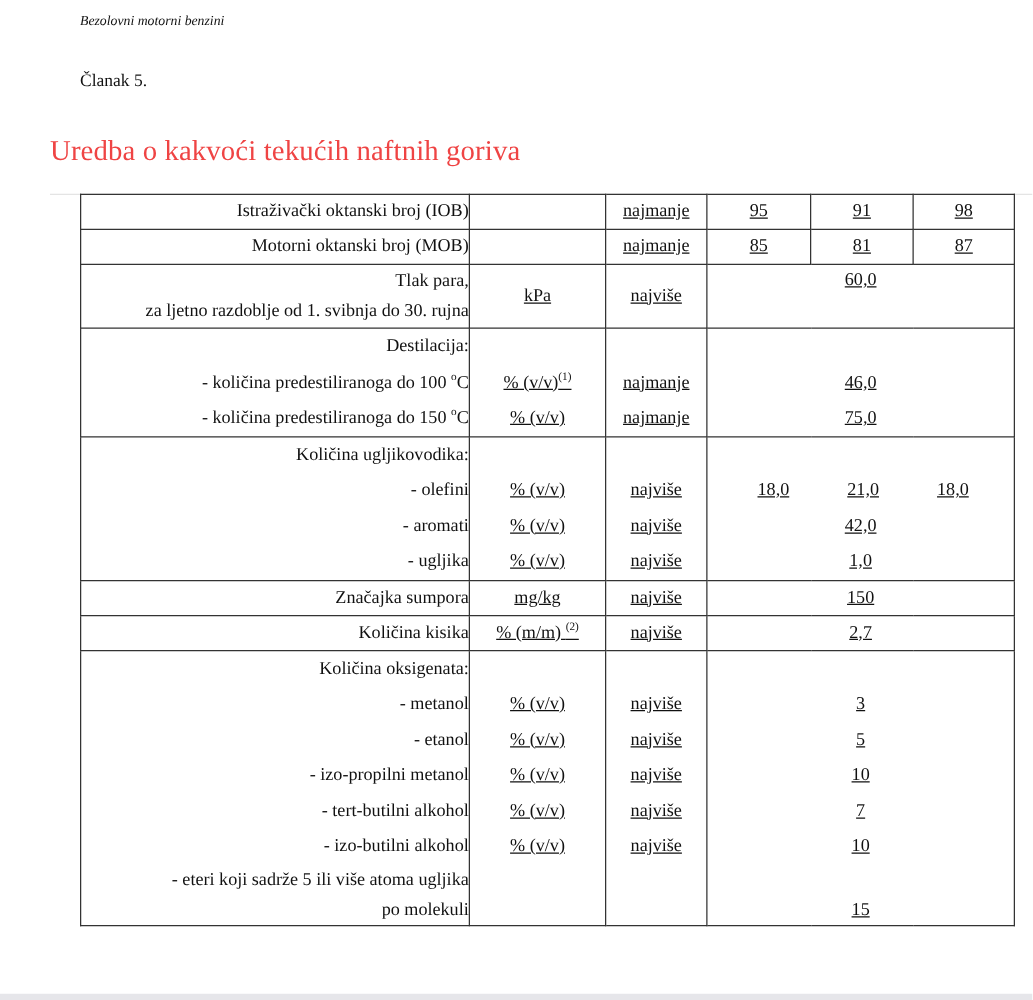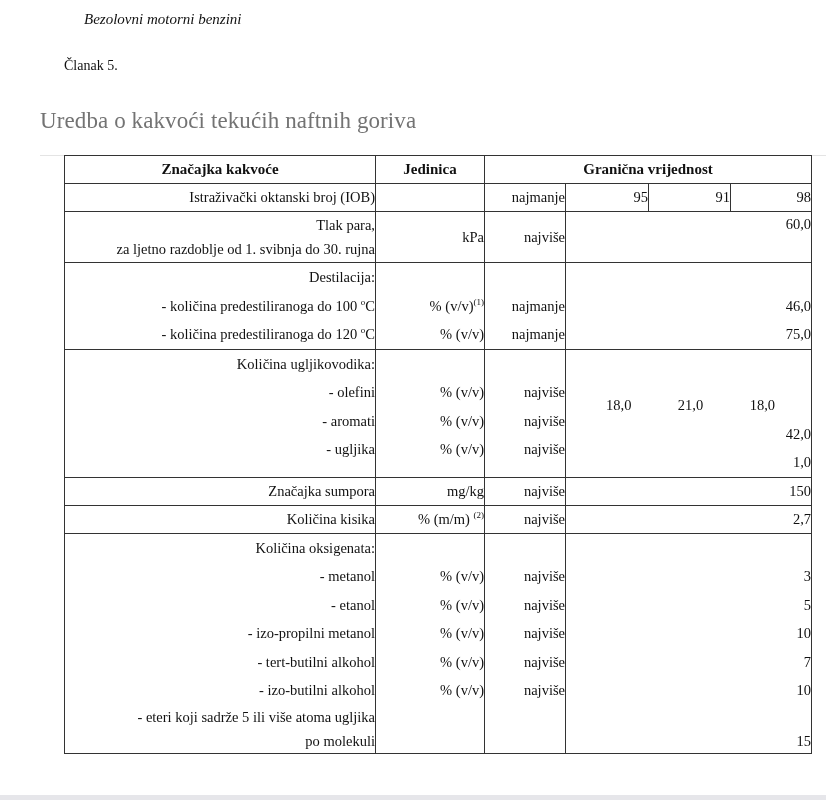--- a/index.html
+++ b/index.html
@@ -2,49 +2,49 @@
 <html><head>
 <meta charset="utf-8">
 <style>
   html, body { margin: 0; padding: 0; }
   body {
     width: 826px; height: 800px; overflow: hidden; position: relative;
     background: #ffffff;
     font-family: "Liberation Serif", "DejaVu Serif", serif;
     color: #111;
   }
-  .subtitle { position: absolute; left: 64px; top: 11px; font-size: 15px; font-style: italic; margin-left: 20px; }
+  .subtitle { position: absolute; left: 64px; top: 11px; font-size: 11px; font-style: italic; }
   .article { position: absolute; left: 64px; top: 58px; font-size: 14px; }
   .doc-title {
-    position: absolute; left: 40px; top: 108px; font-size: 23px; color: #737373;
+    position: absolute; left: 40px; top: 108px; font-size: 23px; color: #ef4444;
     font-family: "Liberation Serif", "DejaVu Serif", serif; letter-spacing: 0.1px;
   }
   .top-rule { position: absolute; left: 40px; top: 155px; width: 786px; height: 1px; background: #e4e4e4; }
   table.spec {
     position: absolute; left: 64px; top: 155px;
     border-collapse: collapse; table-layout: fixed; font-size: 14.5px;
     width: 747px;
   }
   table.spec td, table.spec th {
     border: 1.5px solid #333; padding: 0; vertical-align: middle;
   }
   table.spec th { font-weight: bold; font-size: 15px; height: 27px; text-align: center; }
   .c1 { width: 311px; }
   .c2 { width: 109px; }
   .c3 { width: 81px; }
   .c4 { width: 83px; }
   .c5 { width: 82px; }
   .c6 { width: 81px; }
   td.lbl { padding-left: 4px; text-align: right; }
-  td.ctr { text-align: right; }
+  td.ctr { text-align: center; text-decoration: underline; }
   .row28 td { height: 27px; }
   .line { height: 28.5px; line-height: 28.5px; }
   .line.short { height: 24px; line-height: 24px; }
   sup { font-size: 9px; vertical-align: 6px; line-height: 0; }
-  .triple { display: flex; justify-content: space-between; padding: 0 36px 0 40px; margin-top: 13px; }
+  .triple { display: flex; justify-content: space-between; padding: 0 36px 0 40px; }
   .val-top { vertical-align: top !important; padding-top: 4px !important; }
   .bottom-bar { position: absolute; left: 0; top: 795px; width: 826px; height: 5px; background: #e6e6ea; }
   .stack-cell { vertical-align: top !important; }
 </style>
 </head>
 <body>
 
 <div class="subtitle">Bezolovni motorni benzini</div>
 <div class="article">Članak 5.</div>
 <div class="doc-title">Uredba o kakvoći tekućih naftnih goriva</div>
@@ -53,51 +53,54 @@
 <table class="spec">
   <colgroup>
     <col class="c1">
       <col class="c2">
       <col class="c3">
       <col class="c4">
       <col class="c5">
       <col class="c6">
   </colgroup>
   <tbody>
-      <tr>
-    <th>Značajka kakvoće</th>
-    <th>Jedinica</th>
-    <th colspan="4">Granična vrijednost</th>
-  </tr>
 
   <tr class="row28">
     <td class="lbl">Istraživački oktanski broj (IOB)</td>
     <td class="ctr"></td>
     <td class="ctr">najmanje</td>
     <td class="ctr">95</td>
     <td class="ctr">91</td>
     <td class="ctr">98</td>
   </tr>
 
+  <tr class="row28">
+    <td class="lbl">Motorni oktanski broj (MOB)</td>
+    <td class="ctr"></td>
+    <td class="ctr">najmanje</td>
+    <td class="ctr">85</td>
+    <td class="ctr">81</td>
+    <td class="ctr">87</td>
+  </tr>
 
   <tr>
     <td class="lbl" style="height:50px;">
       <div class="line short">Tlak para,</div>
       <div class="line short">za ljetno razdoblje od 1. svibnja do 30. rujna</div>
     </td>
     <td class="ctr">kPa</td>
     <td class="ctr">najviše</td>
     <td colspan="3" class="ctr val-top">60,0</td>
   </tr>
 
   <tr>
     <td class="lbl stack-cell">
       <div class="line">Destilacija:</div>
       <div class="line"><span>- količina predestiliranoga do 100 </span><sup>o</sup><span>C</span></div>
-      <div class="line"><span>- količina predestiliranoga do 120 </span><sup>o</sup><span>C</span></div>
+      <div class="line"><span>- količina predestiliranoga do 150 </span><sup>o</sup><span>C</span></div>
     </td>
     <td class="ctr stack-cell">
       <div class="line"></div>
       <div class="line"><span>% (v/v)</span><sup>(1)</sup></div>
       <div class="line">% (v/v)</div>
     </td>
     <td class="ctr stack-cell">
       <div class="line"></div>
       <div class="line">najmanje</div>
       <div class="line">najmanje</div>

